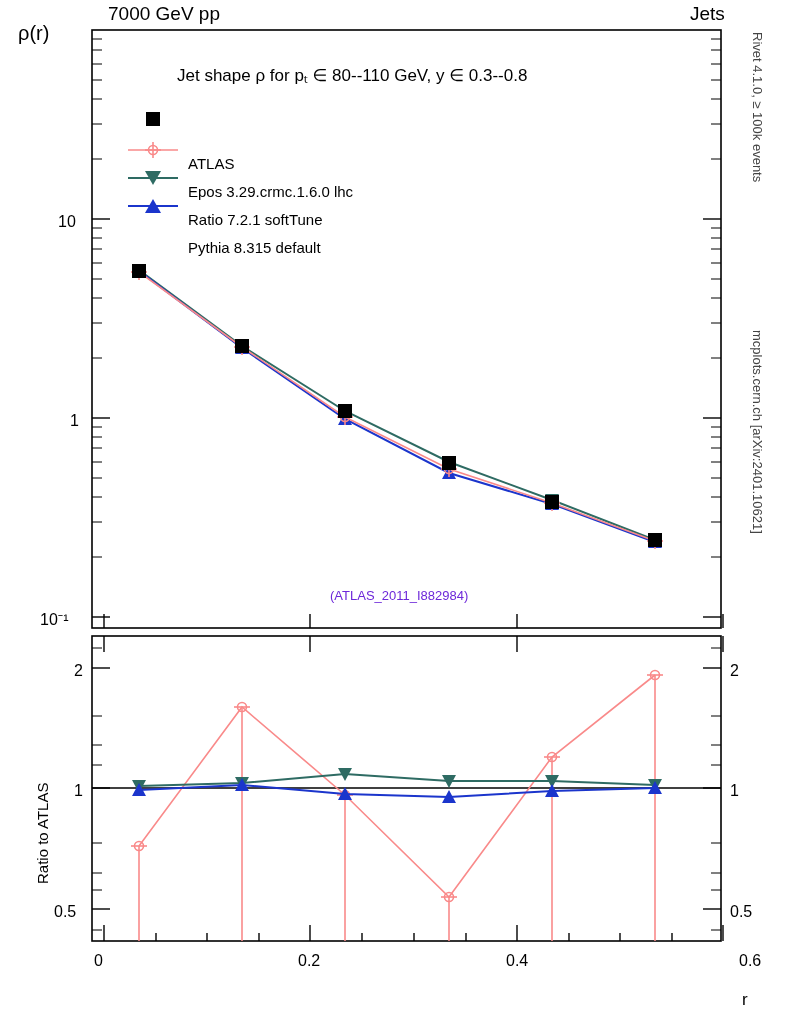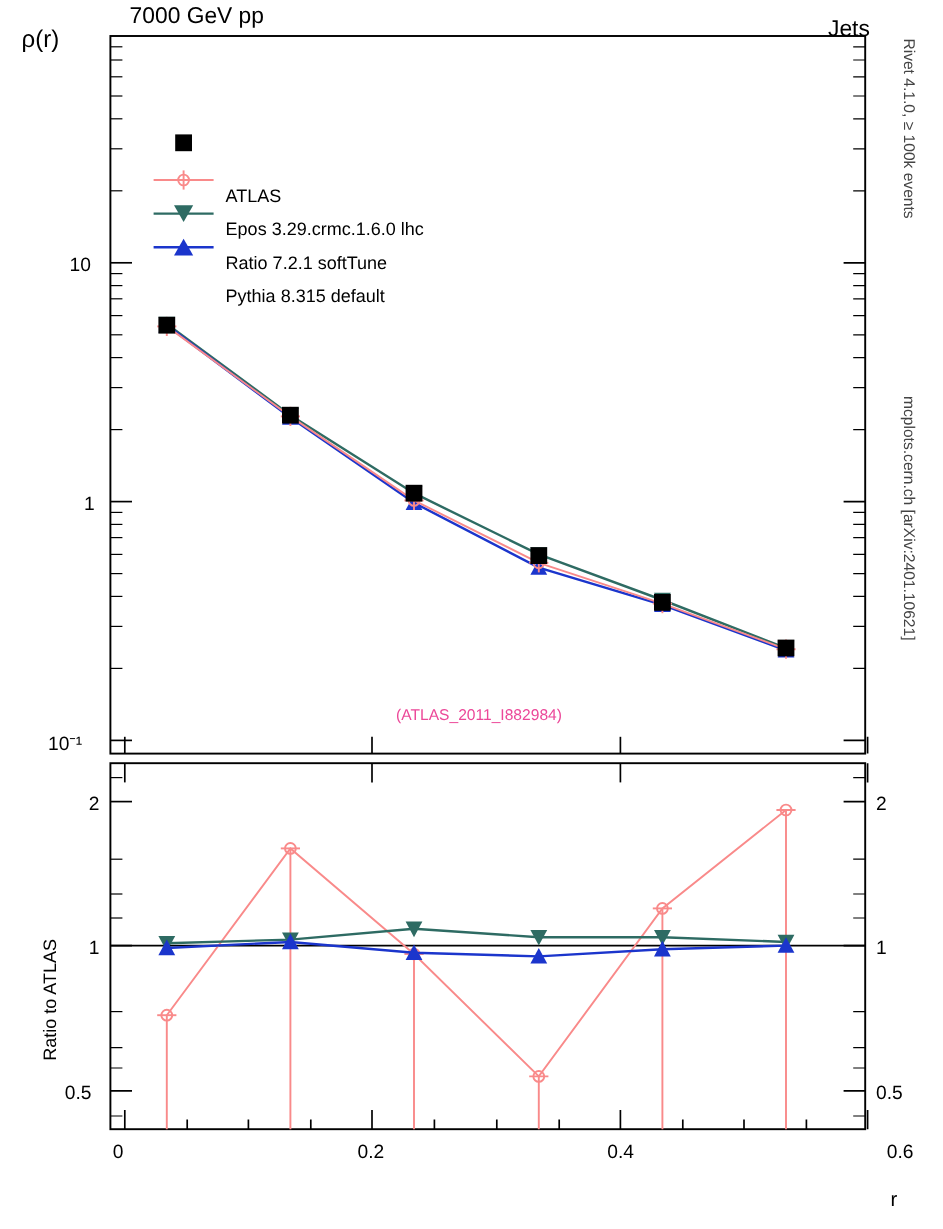--- a/index.html
+++ b/index.html
@@ -6,38 +6,41 @@
   body{width:786px;height:1024px;font-family:"Liberation Sans",sans-serif;color:#000;}
   #root{position:relative;width:786px;height:1024px;overflow:hidden;}
   .txt{position:absolute;white-space:nowrap;}
   .vtxt{position:absolute;white-space:nowrap;transform-origin:0 0;}
   .hdr{font-size:19px;}
   .axlab{font-size:17px;}
   .tick{font-size:16px;}
   .side{font-size:13px;color:#444;}
   .legtxt{font-size:15px;margin-top:40px;}
   .title{font-size:17px;}
-  .watermark{font-size:13px;color:#ec4899;}
+  .watermark{font-size:13px;color:#6d28d9;}
   svg{position:absolute;left:0;top:0;}
 </style>
 </head>
 <body>
 
 <div id="root">
 
   <div class="txt hdr" style="left:108px;top:3px;">7000 GeV pp</div>
-  <div class="txt hdr" style="left:690px;top:14px;">Jets</div>
+  <div class="txt hdr" style="left:690px;top:3px;">Jets</div>
 
   <div class="vtxt side" style="left:765px;top:32px;transform:rotate(90deg);">Rivet 4.1.0, ≥ 100k events</div>
   <div class="vtxt side" style="left:765px;top:330px;transform:rotate(90deg);">mcplots.cern.ch [arXiv:2401.10621]</div>
 
   <div class="txt axlab" style="left:18px;top:22px;font-size:20px;">ρ(r)</div>
   <div class="vtxt" style="left:34px;top:884px;transform:rotate(-90deg);font-size:15px;">Ratio to ATLAS</div>
   <div class="txt axlab" style="left:742px;top:990px;">r</div>
 
+  <div class="txt title" style="left:177px;top:63px;">
+    <span>Jet shape ρ for pₜ ∈ 80--110 GeV, y ∈ 0.3--0.8</span>
+  </div>
 
   <div class="txt watermark" style="left:330px;top:588px;">(ATLAS_2011_I882984)</div>
 
   <div class="txt tick" style="left:40px;top:608px;"><span>10⁻¹</span></div>
   <div class="txt tick" style="left:70px;top:412px;"><span>1</span></div>
   <div class="txt tick" style="left:58px;top:213px;"><span>10</span></div>
 
   <div class="txt tick" style="left:54px;top:903px;"><span>0.5</span></div>
   <div class="txt tick" style="left:74px;top:782px;"><span>1</span></div>
   <div class="txt tick" style="left:74px;top:662px;"><span>2</span></div>

